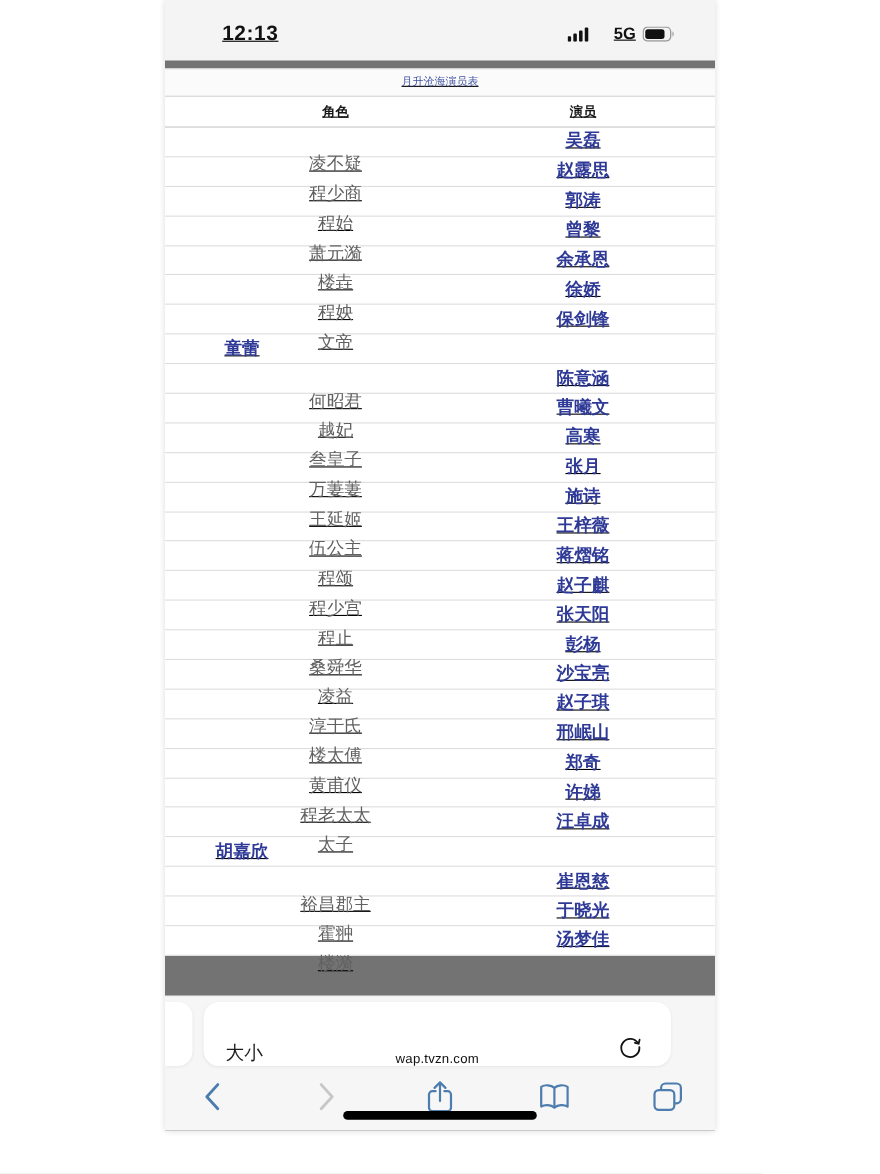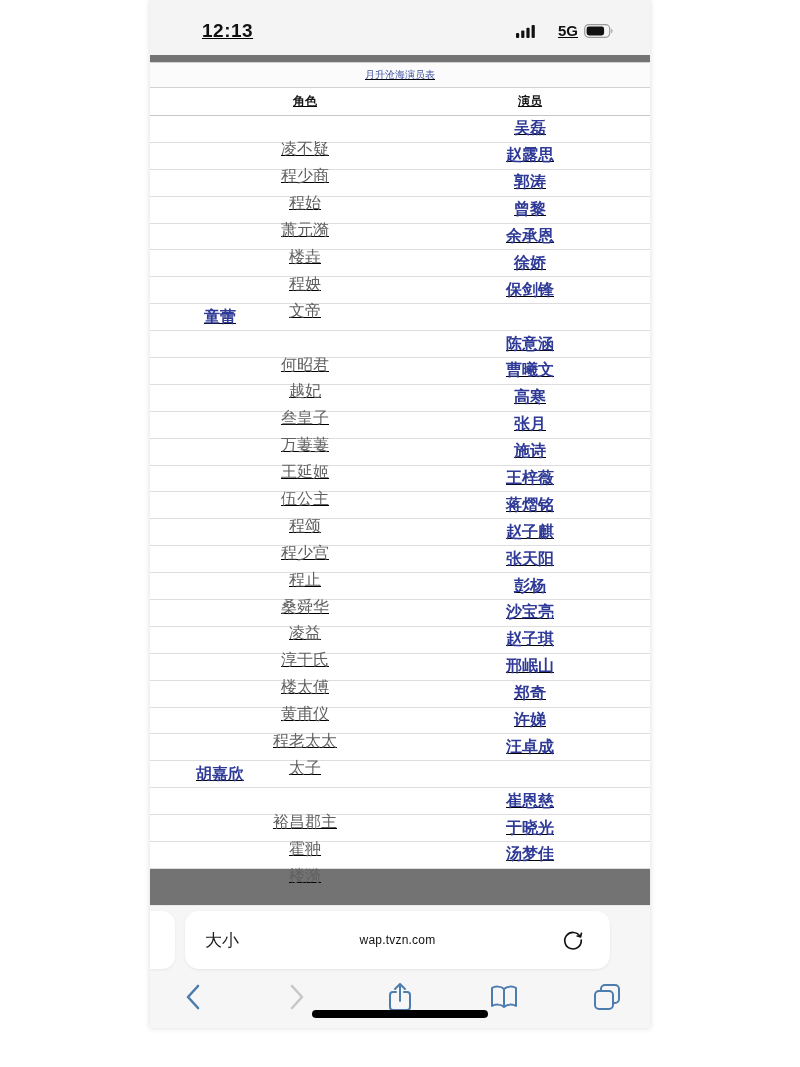--- a/index.html
+++ b/index.html
@@ -34,21 +34,21 @@
   .row .role{color:#616161;font-size:16px;margin-top:42px;}
   .row .actor{color:var(--link,#2e3a96);font-size:16px;font-weight:bold;}
 
   
   .bottom-chrome{position:absolute;top:905px;left:0;right:0;bottom:0;background:#f6f6f7;
                  border-top:1px solid rgba(0,0,0,0.05);}
   .tab-fragment{position:absolute;left:0;top:5px;width:25px;height:58px;background:#ffffff;
                 border-radius:0 13px 13px 0;box-shadow:0 1px 3px rgba(0,0,0,0.06);}
   .url-pill{position:absolute;left:35px;top:5px;width:425px;height:58px;background:#ffffff;
             border-radius:14px;box-shadow:0 1px 3px rgba(0,0,0,0.07);
-            display:flex;align-items:center;justify-content:space-between;
+            display:flex;align-items:flex-end;justify-content:space-between;
             padding:0 20px;box-sizing:border-box;gap:28px;}
   .reader-btn{font-size:17px;color:#1c1c1e;}
   .url-text{position:absolute;left:50%;transform:translateX(-50%);font-size:12px;color:#101010;
             letter-spacing:.2px;}
   .toolbar{position:absolute;top:73px;left:0;right:0;height:36px;display:flex;
            justify-content:space-between;align-items:center;padding:0 26px;box-sizing:border-box;}
   .tb-btn{width:34px;height:34px;display:flex;align-items:center;justify-content:center;}
   .home-indicator{position:absolute;left:50%;transform:translateX(-50%);bottom:10px;
                   width:176px;height:8px;border-radius:4.5px;background:#000;}
   svg{display:block;}

